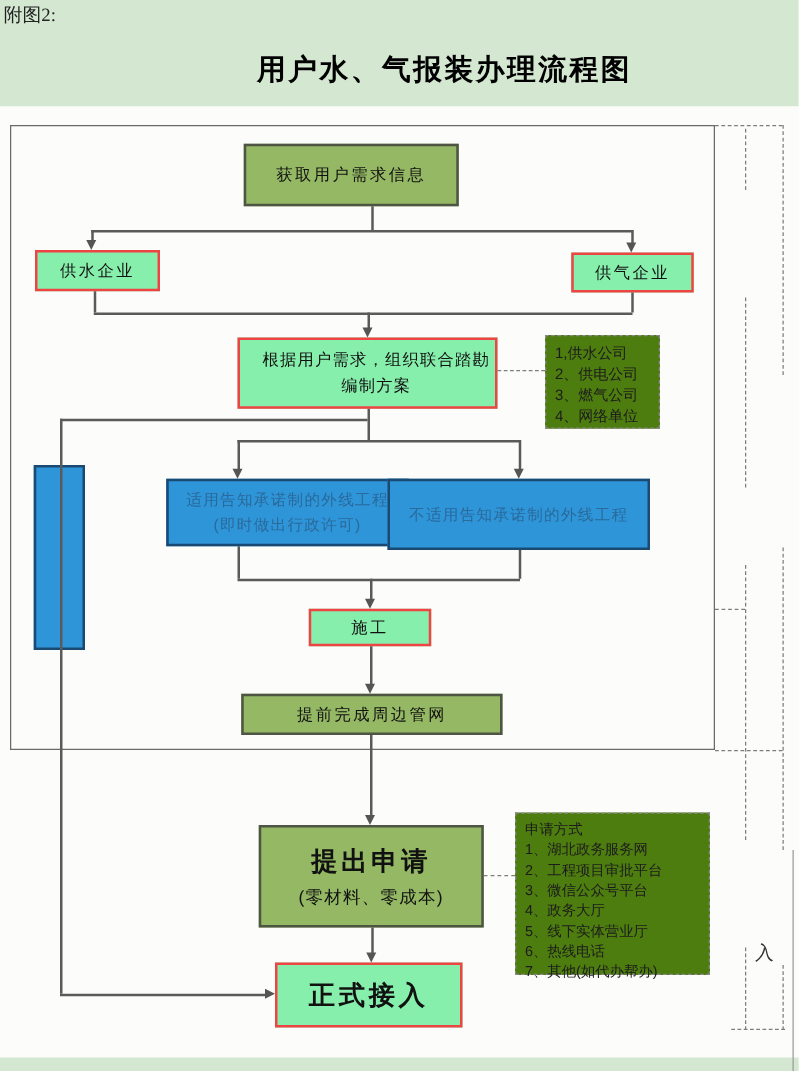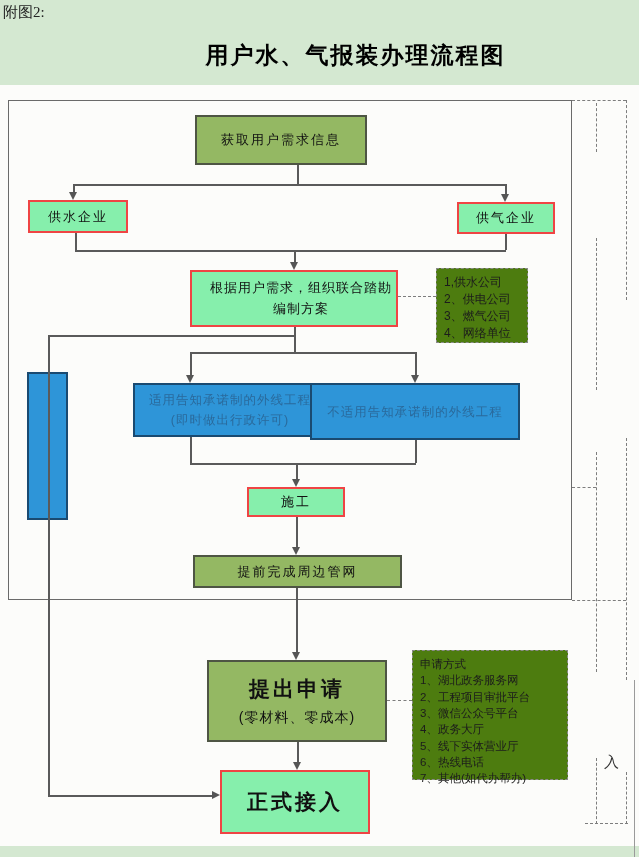--- a/index.html
+++ b/index.html
@@ -74,21 +74,21 @@
 
   <div class="box green t13" style="left:193px;top:555px;width:209px;height:33px;">
     <span>提前完成周边管网</span>
   </div>
 
   <div class="box green" style="left:207px;top:660px;width:180px;height:82px;">
     <span class="big">提出申请</span>
     <span class="sub">(零材料、零成本)</span>
   </div>
 
-  <div class="box yellow big" style="left:220px;top:770px;width:150px;height:64px;">
+  <div class="box yellow big" style="left:220px;top:770px;width:150px;height:52px;">
     <span>正式接入</span>
   </div>
 
   <div class="note" style="left:436px;top:268px;width:92px;height:75px;font-size:12px;">
     <div>1,供水公司</div>
     <div>2、供电公司</div>
     <div>3、燃气公司</div>
     <div>4、网络单位</div>
   </div>
 

